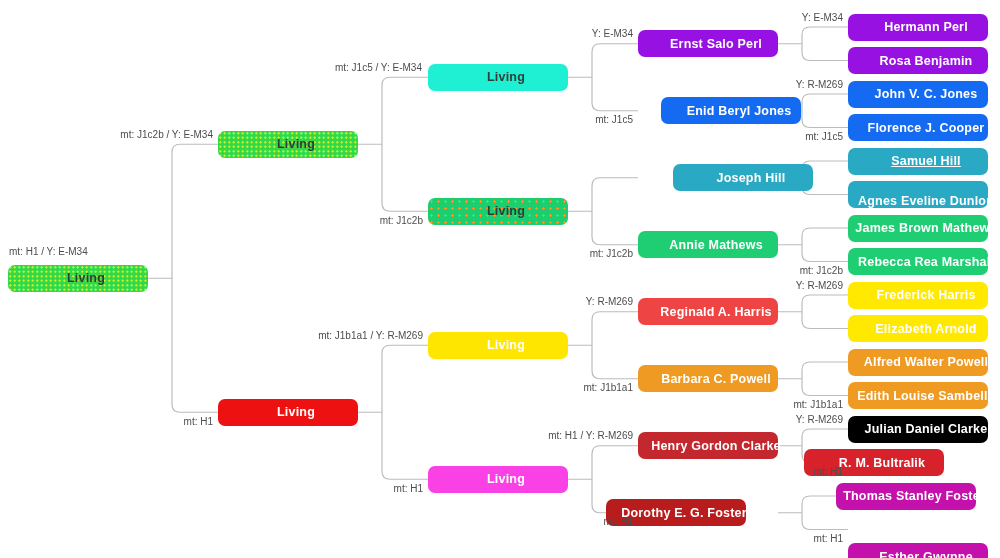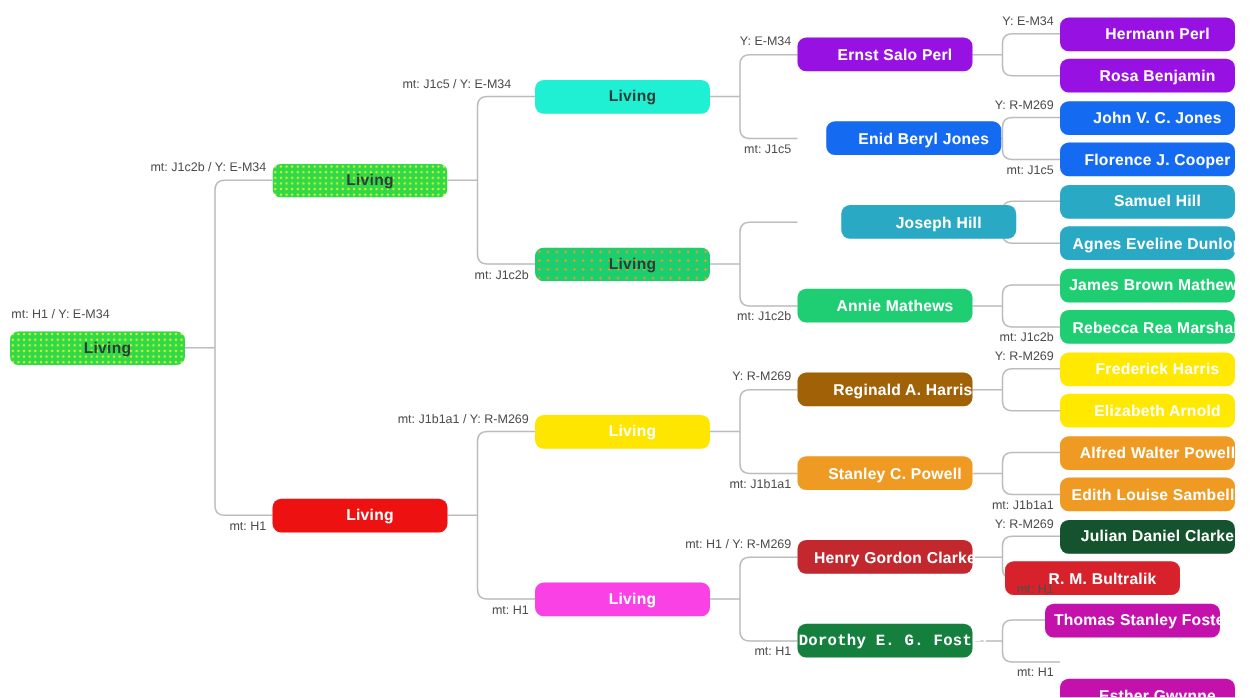--- a/index.html
+++ b/index.html
@@ -60,21 +60,21 @@
         <span>Living</span>
       </div>
       <div class="hap-label align-right" style="color: rgb(77, 77, 77); left: 213px; top: 127.75px;">mt: J1c2b / Y: E-M34</div>
       <div class="person-node text-light" style="left: 218px; top: 398.75px; background-color: rgb(238, 17, 17);">
         <span>Living</span>
       </div>
       <div class="hap-label align-right" style="color: rgb(77, 77, 77); left: 213px; top: 414.75px;">mt: H1</div>
       <div class="person-node text-dark" style="left: 428px; top: 63.75px; background-color: rgb(31, 240, 212);">
         <span>Living</span>
       </div>
-      <div class="hap-label align-right" style="color: rgb(77, 77, 77); left: 409px; top: 60.75px;">mt: J1c5 / Y: E-M34</div>
+      <div class="hap-label align-right" style="color: rgb(77, 77, 77); left: 422px; top: 60.75px;">mt: J1c5 / Y: E-M34</div>
       <div class="person-node text-dark" style="left: 428px; top: 197.75px; background-color: rgb(27, 206, 110); background-image: radial-gradient(circle, rgb(255, 147, 38) 1px, transparent 1.1px); background-size: 7px 7px;">
         <span>Living</span>
       </div>
       <div class="hap-label align-right" style="color: rgb(77, 77, 77); left: 423px; top: 213.75px;">mt: J1c2b</div>
       <div class="person-node text-light" style="left: 428px; top: 331.75px; background-color: rgb(255, 230, 0);">
         <span>Living</span>
       </div>
       <div class="hap-label align-right" style="color: rgb(77, 77, 77); left: 423px; top: 328.75px;">mt: J1b1a1 / Y: R-M269</div>
       <div class="person-node text-light" style="left: 428px; top: 465.75px; background-color: rgb(250, 65, 230);">
         <span>Living</span>
@@ -88,55 +88,55 @@
         <span>Enid Beryl Jones</span>
       </div>
       <div class="hap-label align-right" style="color: rgb(77, 77, 77); left: 633px; top: 113.25px;">mt: J1c5</div>
       <div class="person-node text-light" style="left: 638px; top: 164.25px; background-color: rgb(42, 169, 196); margin-left: 35px;">
         <span>Joseph Hill</span>
       </div>
       <div class="person-node text-light" style="left: 638px; top: 231.25px; background-color: rgb(31, 206, 115);">
         <span>Annie Mathews</span>
       </div>
       <div class="hap-label align-right" style="color: rgb(77, 77, 77); left: 633px; top: 247.25px;">mt: J1c2b</div>
-      <div class="person-node text-light" style="left: 638px; top: 298.25px; background-color: #a16207; justify-content: flex-end;">
+      <div class="person-node text-light" style="left: 638px; top: 298.25px; background-color: #ef4444;">
         <span>Reginald A. Harris</span>
       </div>
       <div class="hap-label align-right" style="color: rgb(77, 77, 77); left: 633px; top: 295.25px;">Y: R-M269</div>
       <div class="person-node text-light" style="left: 638px; top: 365.25px; background-color: rgb(239, 154, 35);">
-        <span>Stanley C. Powell</span>
+        <span>Barbara C. Powell</span>
       </div>
       <div class="hap-label align-right" style="color: rgb(77, 77, 77); left: 633px; top: 381.25px;">mt: J1b1a1</div>
       <div class="person-node text-light" style="left: 638px; top: 432.25px; background-color: rgb(195, 40, 46);">
         <span>Henry Gordon Clarke</span>
       </div>
       <div class="hap-label align-right" style="color: rgb(77, 77, 77); left: 633px; top: 429.25px;">mt: H1 / Y: R-M269</div>
-      <div class="person-node text-light" style="left: 638px; top: 499.25px; background-color: #15803d; font-family: Liberation Mono, monospace;">
+      <div class="person-node text-light" style="left: 606px; top: 499.25px; background-color: #b91c1c;">
         <span>Dorothy E. G. Foster</span>
       </div>
       <div class="hap-label align-right" style="color: rgb(77, 77, 77); left: 633px; top: 515.25px;">mt: H1</div>
       <div class="person-node text-light" style="left: 848px; top: 13.5px; background-color: rgb(151, 18, 226);">
         <span>Hermann Perl</span>
       </div>
       <div class="hap-label align-right" style="color: rgb(77, 77, 77); left: 843px; top: 10.5px;">Y: E-M34</div>
       <div class="person-node text-light" style="left: 848px; top: 47px; background-color: rgb(151, 18, 226);">
         <span>Rosa Benjamin</span>
       </div>
       <div class="person-node text-light" style="left: 848px; top: 80.5px; background-color: rgb(20, 107, 242);">
         <span>John V. C. Jones</span>
       </div>
       <div class="hap-label align-right" style="color: rgb(77, 77, 77); left: 843px; top: 77.5px;">Y: R-M269</div>
       <div class="person-node text-light" style="left: 848px; top: 114px; background-color: rgb(20, 107, 242);">
         <span>Florence J. Cooper</span>
       </div>
       <div class="hap-label align-right" style="color: rgb(77, 77, 77); left: 843px; top: 130px;">mt: J1c5</div>
-      <div class="person-node text-light" style="left: 848px; top: 147.5px; background-color: rgb(42, 169, 196);">
+      <div class="person-node text-light" style="left: 848px; top: 147.5px; background-color: rgb(42, 169, 196); text-decoration: underline;">
         <span>Samuel Hill</span>
       </div>
-      <div class="person-node text-light" style="left: 848px; top: 181px; background-color: rgb(42, 169, 196);">
+      <div class="person-node text-light" style="left: 848px; top: 181px; background-color: rgb(42, 169, 196); align-items: flex-end;">
         <span>Agnes Eveline Dunlop</span>
       </div>
       <div class="person-node text-light" style="left: 848px; top: 214.5px; background-color: rgb(31, 206, 115);">
         <span>James Brown Mathews</span>
       </div>
       <div class="person-node text-light" style="left: 848px; top: 248px; background-color: rgb(31, 206, 115);">
         <span>Rebecca Rea Marshall</span>
       </div>
       <div class="hap-label align-right" style="color: rgb(77, 77, 77); left: 843px; top: 264px;">mt: J1c2b</div>
       <div class="person-node text-light" style="left: 848px; top: 281.5px; background-color: rgb(255, 233, 0);">
@@ -146,21 +146,21 @@
       <div class="person-node text-light" style="left: 848px; top: 315px; background-color: rgb(255, 233, 0);">
         <span>Elizabeth Arnold</span>
       </div>
       <div class="person-node text-light" style="left: 848px; top: 348.5px; background-color: rgb(239, 154, 35);">
         <span>Alfred Walter Powell</span>
       </div>
       <div class="person-node text-light" style="left: 848px; top: 382px; background-color: rgb(239, 154, 35);">
         <span>Edith Louise Sambells</span>
       </div>
       <div class="hap-label align-right" style="color: rgb(77, 77, 77); left: 843px; top: 398px;">mt: J1b1a1</div>
-      <div class="person-node text-light" style="left: 848px; top: 415.5px; background-color: #14532d;">
+      <div class="person-node text-light" style="left: 848px; top: 415.5px; background-color: #000000;">
         <span>Julian Daniel Clarke</span>
       </div>
       <div class="hap-label align-right" style="color: rgb(77, 77, 77); left: 843px; top: 412.5px;">Y: R-M269</div>
       <div class="person-node text-light" style="left: 804px; top: 449px; background-color: rgb(215, 34, 43);">
         <span>R. M. Bultralik</span>
       </div>
       <div class="hap-label align-right" style="color: rgb(77, 77, 77); left: 843px; top: 465px;">mt: H1</div>
       <div class="person-node text-light" style="left: 836px; top: 482.5px; background-color: rgb(197, 17, 172);">
         <span>Thomas Stanley Foster</span>
       </div>

